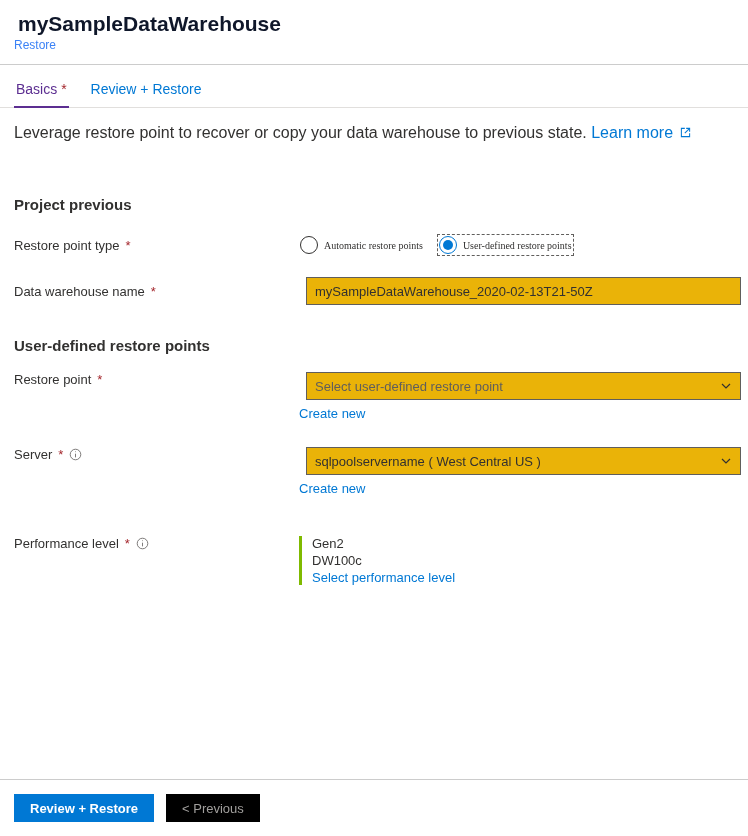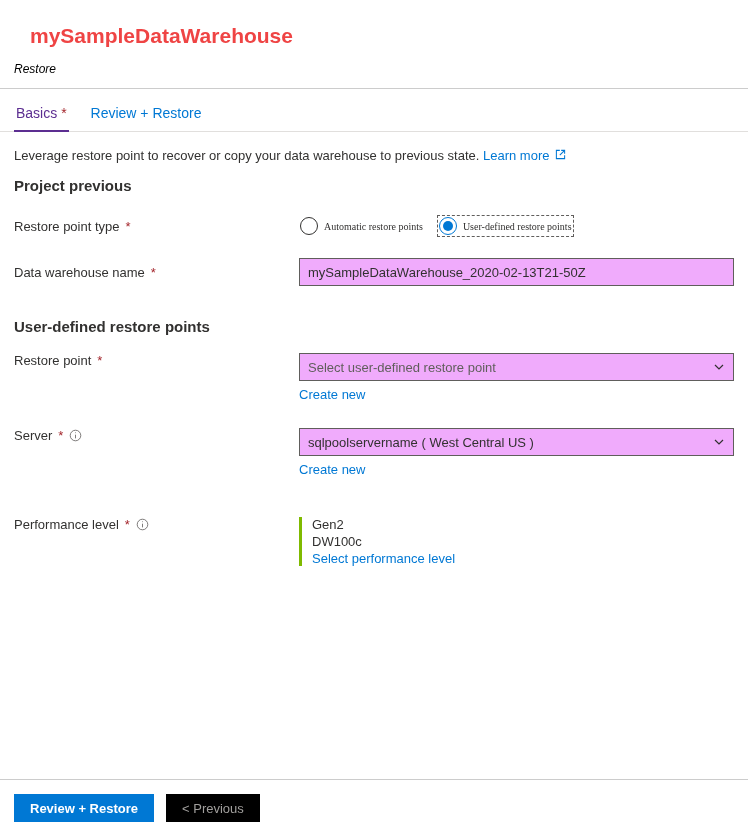--- a/index.html
+++ b/index.html
@@ -12,28 +12,27 @@
     width: 748px;
     height: 836px;
     position: relative;
   }
   .header {
     padding: 8px 14px 6px 14px;
   }
   .page-title {
     font-size: 21px;
     font-weight: 600;
-    margin: 16px;
-    color: #ef4444;
+    margin: 4px;
+    color: #0f172a;
   }
   .page-subtitle {
     font-size: 12px;
-    color: #000000;
+    color: #3b82f6;
     margin-top: -2px;
-    font-style: italic;
   }
   .hr {
     border: none;
     border-top: 1px solid #ccc;
     margin: 6px 0 0 0;
   }
   .tabs {
     display: flex;
     padding: 12px 14px 0 14px;
     gap: 20px;
@@ -55,22 +54,22 @@
     position: absolute;
     left: 0; right: 0; bottom: -1px;
     height: 2px;
     background: #5c2e91;
   }
   .required-star { color: #a4262c; }
   .content {
     padding: 16px 14px;
   }
   .intro {
-    font-size: 13px;
-    margin-bottom: 14px;
+    font-size: 16px;
+    margin-bottom: 54px;
   }
   .link { color: #0078d4; cursor: pointer; }
   .ext-icon { display: inline-block; margin-left: 2px; color: #0078d4; }
   .section-heading {
     font-weight: 600;
     font-size: 15px;
     margin-bottom: 18px;
   }
   .form-row {
     display: flex;
@@ -124,21 +123,22 @@
     border-radius: 50%;
   }
   .text-input, .select-box {
     width: 100%;
     height: 28px;
     border: 1px solid #605e5c;
     padding: 0 8px;
     font-size: 13px;
     font-family: inherit;
     color: #323130;
-    background: #f0abfc;
+    background: #eab308;
+    margin-left: 7px;
   }
   .select-box {
     display: flex;
     align-items: center;
     justify-content: space-between;
     cursor: pointer;
   }
   .select-placeholder { color: #605e5c; }
   .chevron {
     width: 12px; height: 12px;

